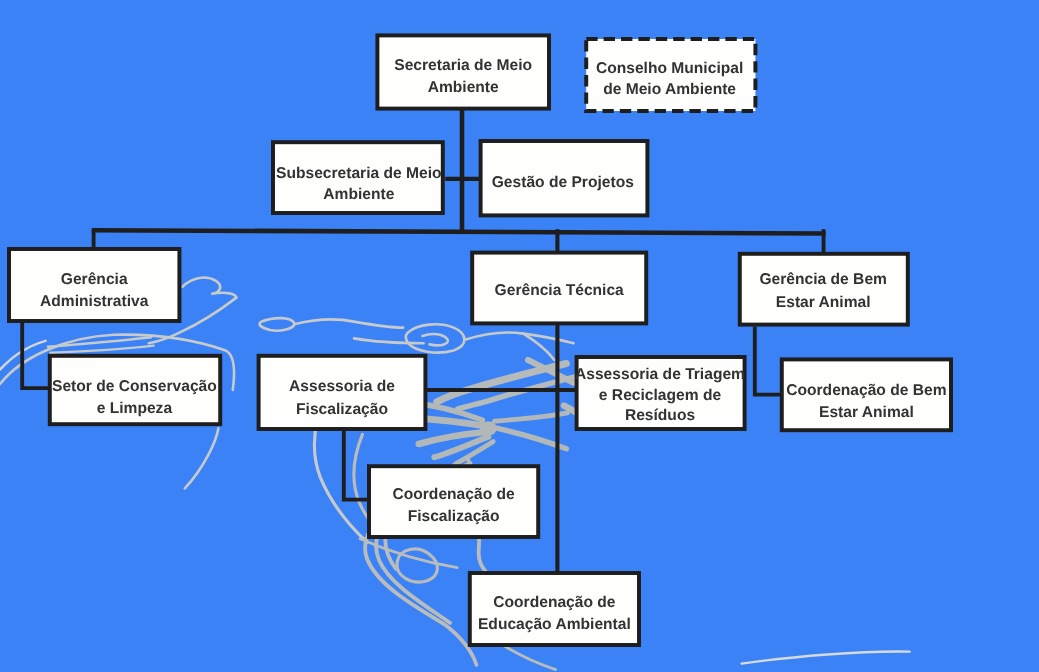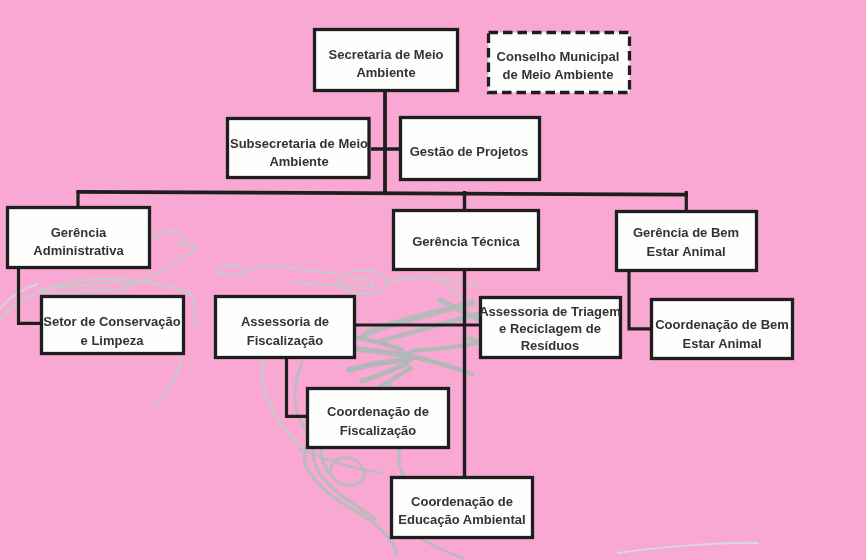--- a/index.html
+++ b/index.html
@@ -1,16 +1,16 @@
 <!DOCTYPE html>
 <html><head>
 <meta charset="utf-8">
 <style>
 html,body{margin:0;padding:0;background:#ffffff;}
-#page{position:relative;width:866px;height:560px;background:#f9a8d4;overflow:hidden;
+#page{position:relative;width:866px;height:560px;background:#3b82f6;overflow:hidden;
 font-family:"Liberation Sans",sans-serif;}
 svg{display:block;}
 text{font-family:"Liberation Sans",sans-serif;font-weight:bold;}
 </style>
 </head>
 <body>
 <div id="page">
 <svg width="866" height="560" viewBox="0 0 866 560">
 
   <g fill="none" stroke="#c6caca" stroke-width="2.2" stroke-linecap="round">

